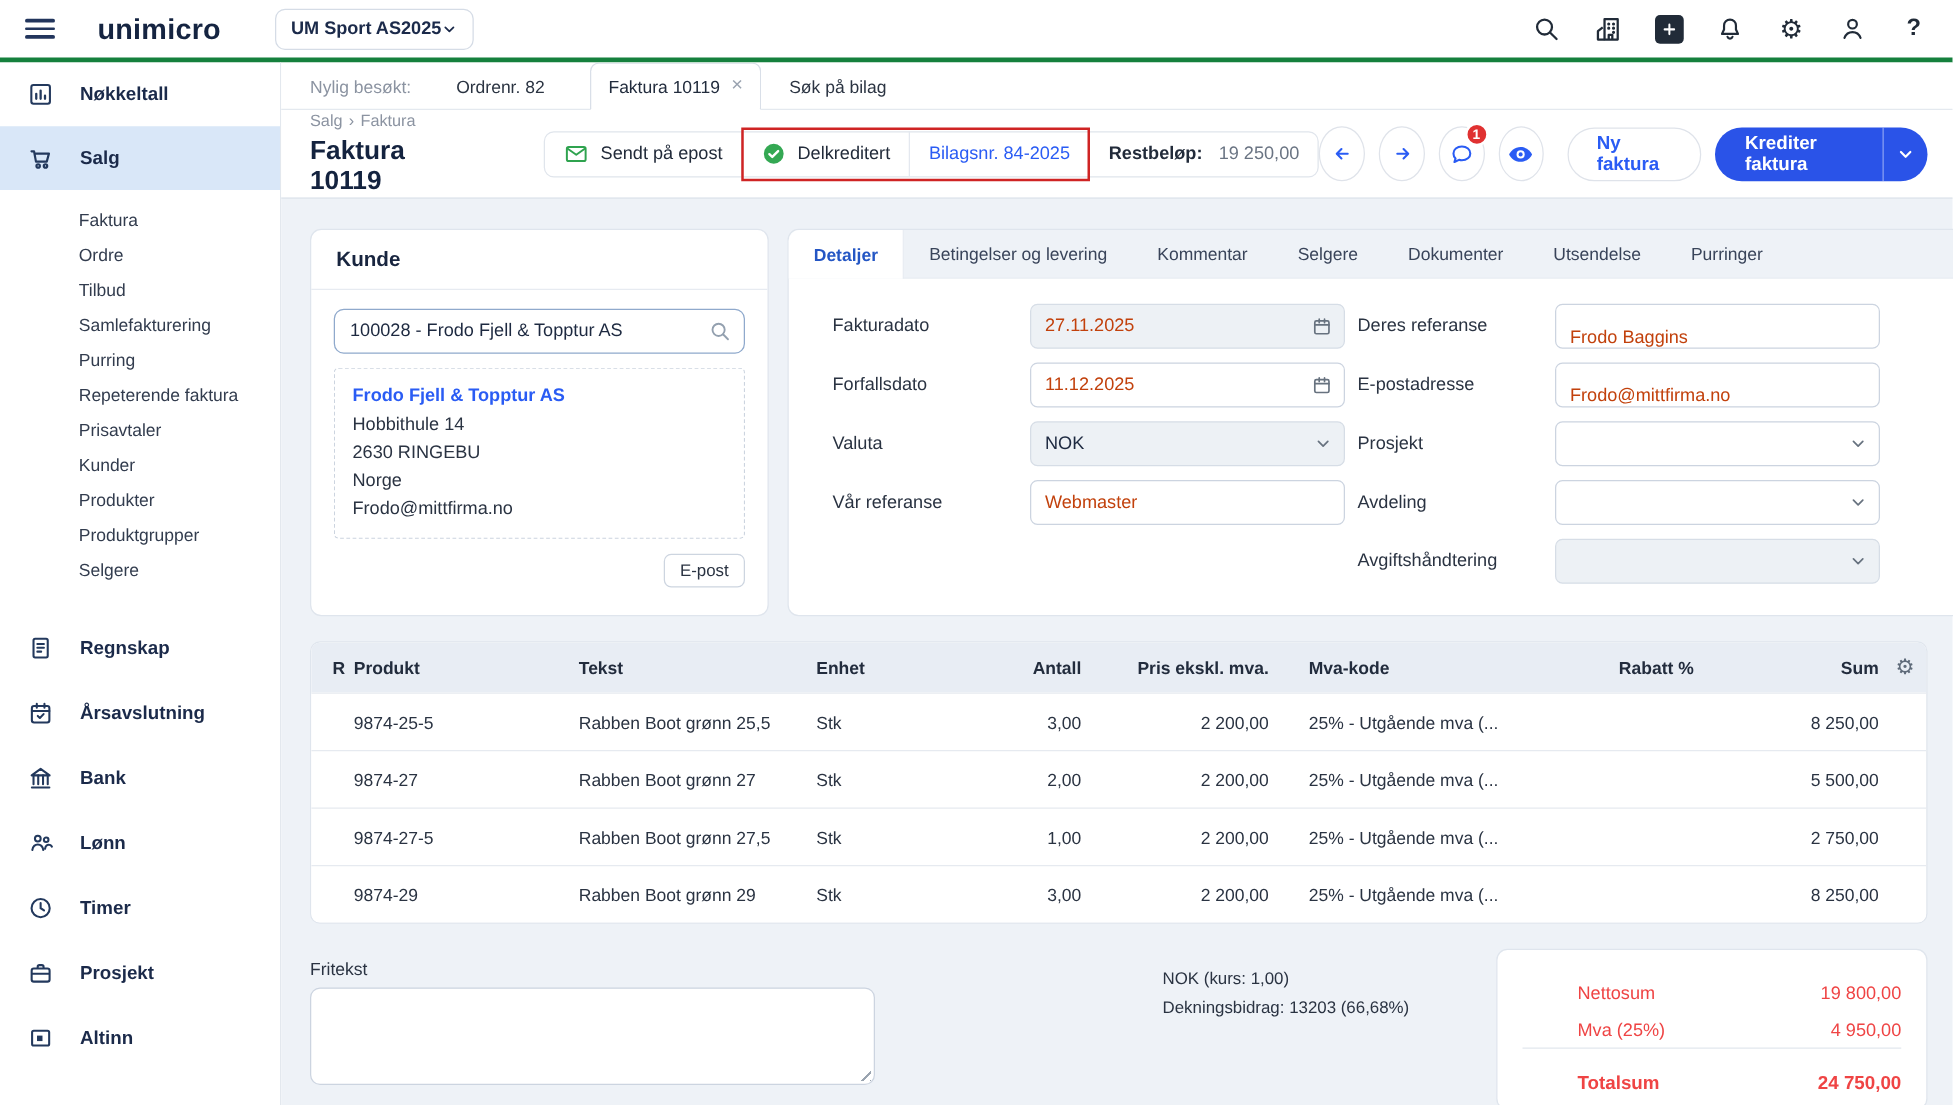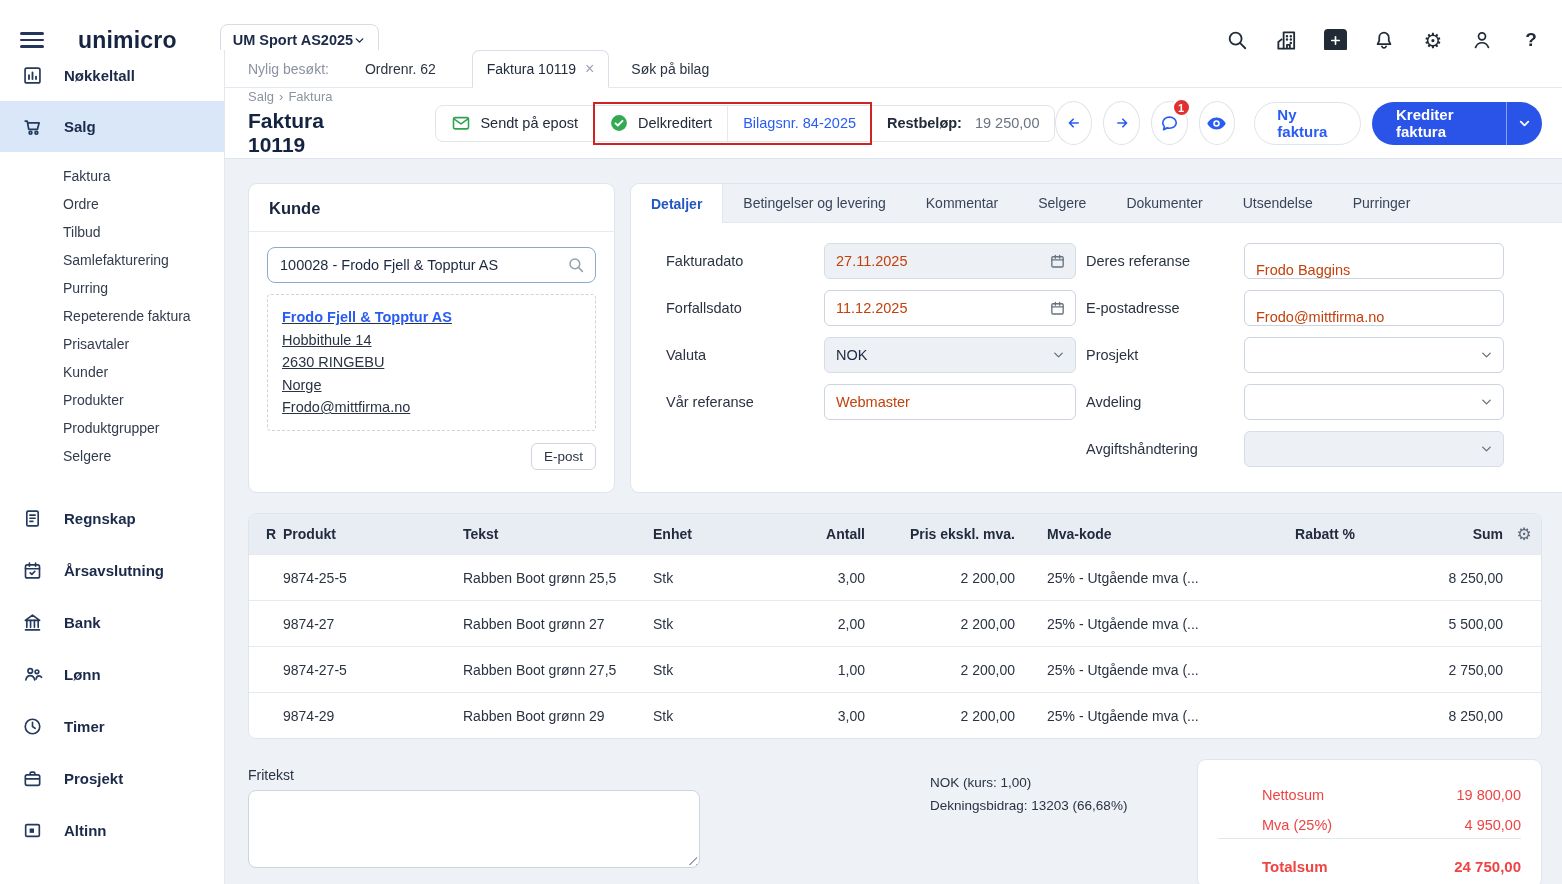--- a/index.html
+++ b/index.html
@@ -1,22 +1,22 @@
 <!DOCTYPE html>
 <html><head>
 <meta charset="utf-8">
 <style>
   * { margin:0; padding:0; box-sizing:border-box; }
   html,body { width:1562px; height:884px; overflow:hidden; background:#fff;
     font-family:"Liberation Sans","DejaVu Sans",sans-serif; color:#1c2740; }
   svg { display:block; }
 
   
-  .topbar { position:absolute; left:0; top:16px; width:1562px; height:50px; background:#fff;
-    border-bottom:2px solid #15803d; display:flex; align-items:center; padding:0 18px 0 20px;text-align:center; }
+  .topbar { position:absolute; left:0; top:0; width:1562px; height:50px; background:#fff;
+    border-bottom:4px solid #15803d; display:flex; align-items:center; padding:0 18px 0 20px;text-align:center; }
   .hamburger { width:24px; height:16px; display:flex; flex-direction:column; justify-content:space-between; cursor:pointer; }
   .hamburger span { height:2.6px; background:#22355c; border-radius:2px; }
   .logo { font-size:23px; font-weight:700; letter-spacing:.2px; color:#152441; margin-left:34px; }
   .company-select { margin-left:43px; height:33px; border:1px solid #d5dce6; border-radius:8px;
     display:flex; align-items:center; padding:0 12px; cursor:pointer; }
   .company-select .co { font-size:14.5px; font-weight:700; color:#1b2a4a; }
   .company-select .yr { font-size:14.5px; font-weight:700; color:#1b2a4a; }
   .top-icons { margin-left:auto; display:flex; align-items:center; gap:23px; color:#212b38; }
   .tbtn { width:26px; height:26px; display:flex; align-items:center; justify-content:center; cursor:pointer; }
   .plus-sq { width:23px; height:23px; background:#212b38; border-radius:4px; display:flex; align-items:center; justify-content:center; }
@@ -77,21 +77,21 @@
   .card { position:absolute; background:#fff; border:1px solid #dfe5ed; border-radius:9px; }
 
   
   .cust { left:23px; top:24px; width:367px; height:310px; }
   .cust h3 { font-size:16.5px; font-weight:700; color:#18253f; padding:15px 20px 13px; }
   .cust .hr { height:1px; background:#e7ebf1; }
   .cust-body { padding:15px 18px 0; }
   .cust-search { height:36px; border:1.5px solid #8fa9cc; border-radius:8px; display:flex; align-items:center; background:#fff; }
   .cust-search input { flex:1; border:0; outline:0; font-size:14.5px; color:#1d2940; padding:0 8px 0 12px; background:transparent; font-family:inherit; }
   .cust-search .sic { color:#93a0af; margin-right:10px; }
-  .addrbox { margin-top:11px; border:1px dashed #ccd4df; border-radius:4px; padding:11px 14px; font-size:14.5px; line-height:22.5px; color:#2a3342;text-decoration:underline; }
+  .addrbox { margin-top:11px; border:1px dashed #ccd4df; border-radius:4px; padding:11px 14px; font-size:14.5px; line-height:22.5px; color:#2a3342; }
   .addrbox .nm { color:#2a5cf4; font-weight:700; cursor:pointer; }
   .epost-row { display:flex; justify-content:flex-end; margin-top:12px; }
   .btn-small { height:27px; border:1px solid #cdd5e0; border-radius:6px; background:#fff; color:#2a3342;
     font-size:13.5px; padding:0 12px; display:flex; align-items:center; cursor:pointer; }
 
   
   .det { left:405px; top:24px; width:943px; height:310px; }
   .dtabs { height:39px; background:#eef2f7; border-bottom:1px solid #e3e8f0; border-radius:9px 9px 0 0;
     display:flex; align-items:stretch; font-size:14px; color:#39445a; }
   .dtab { padding:0 20px; display:flex; align-items:center; cursor:pointer; }
@@ -292,21 +292,21 @@
             <rect x="8.7" y="9.7" width="5" height="5" fill="currentColor" stroke="none"></rect>
           </svg>
       </span>
       <span>Altinn</span>
     </div>
   </div>
 </div>
 
 <div class="tabbar">
   <span class="lbl">Nylig besøkt:</span>
-  <span class="titem">Ordrenr. 62</span>
+  <span class="titem">Ordrenr. 82</span>
   <span class="doc-tab">
     <span>Faktura 10119</span>
     <span class="x">×</span>
   </span>
   <span class="titem">Søk på bilag</span>
 </div>
 
 <div class="pagehead">
   <div>
     <div class="crumb">

